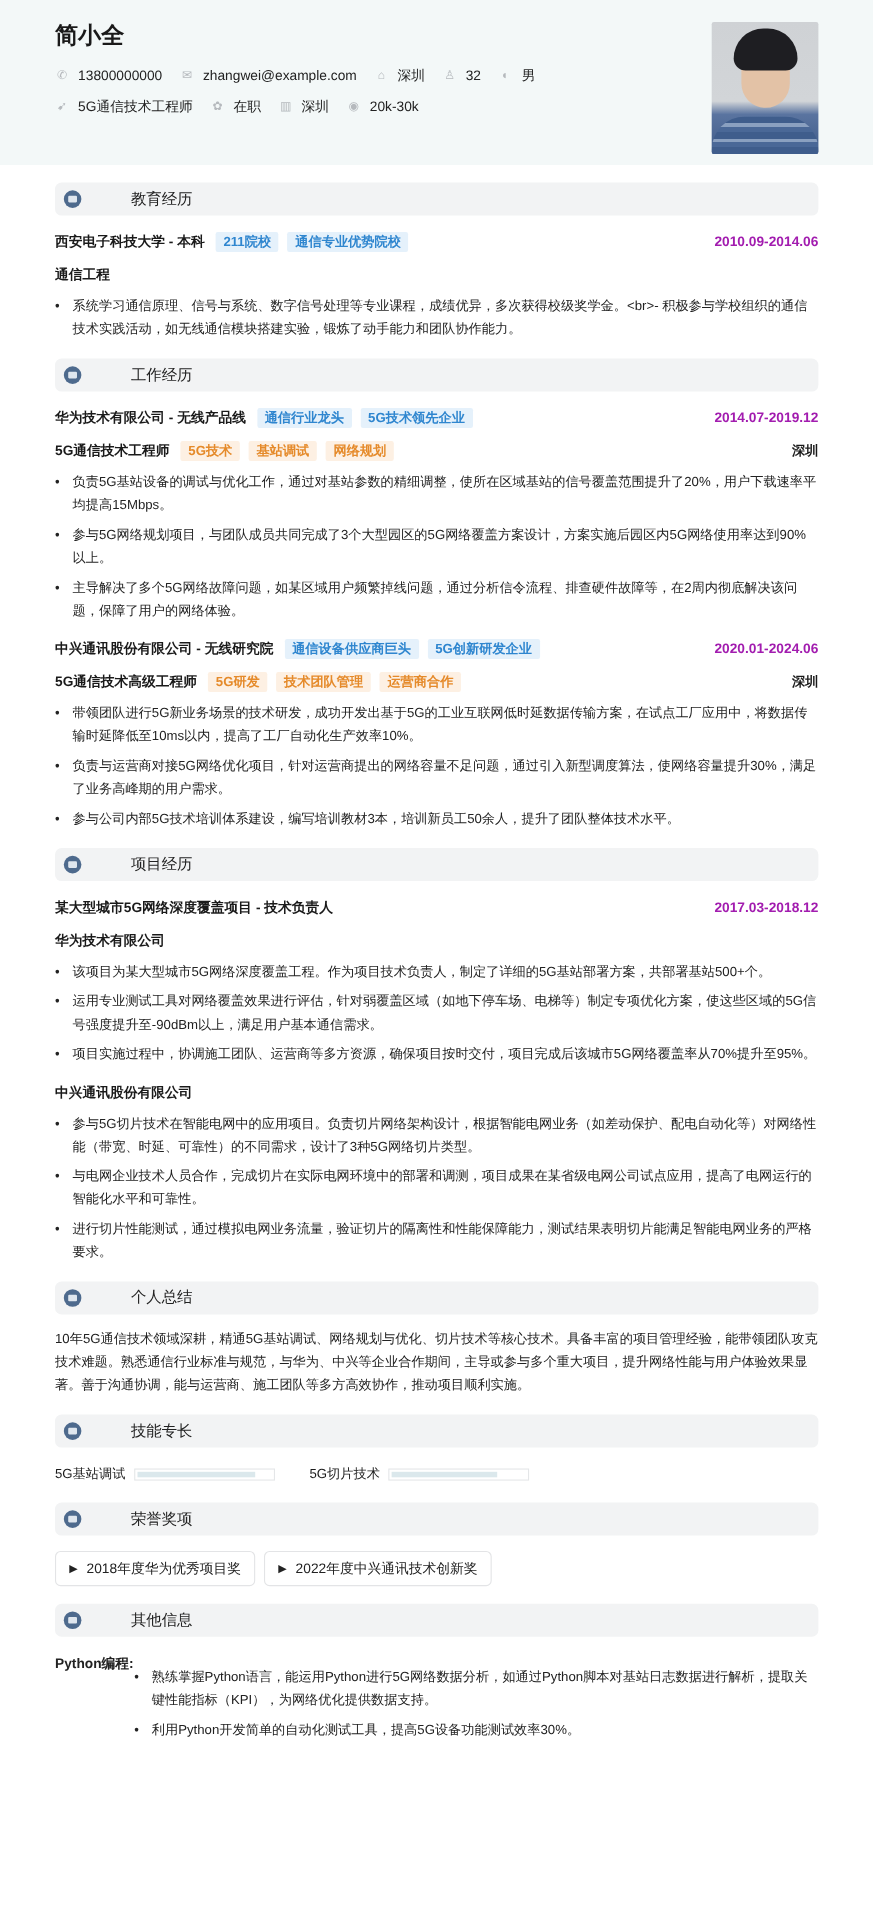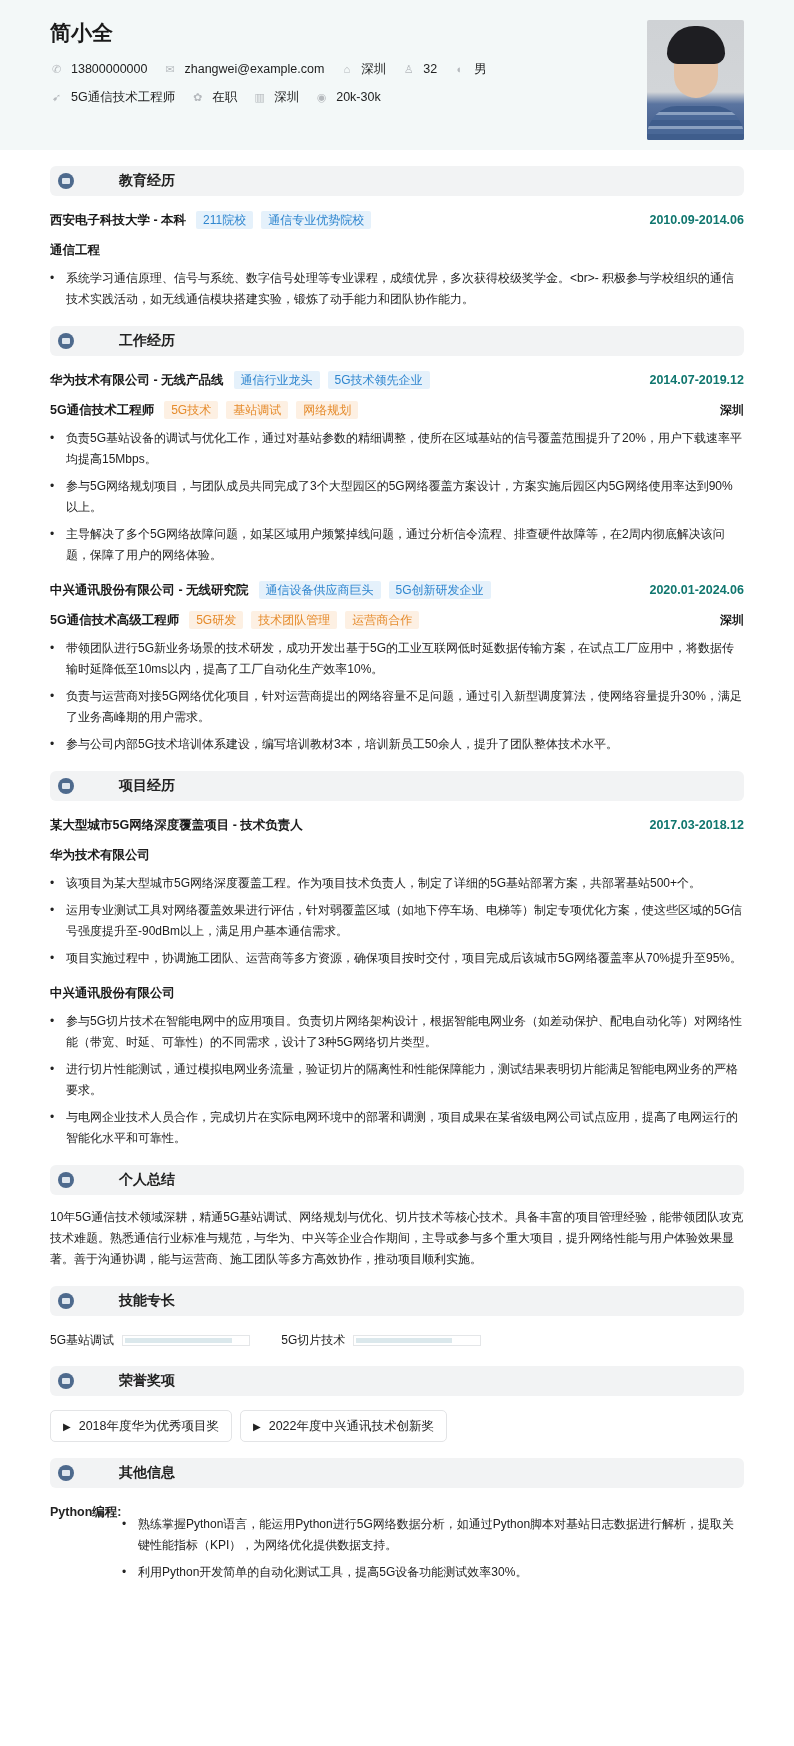--- a/index.html
+++ b/index.html
@@ -14,30 +14,30 @@
   .photo { position: absolute; left: 647px; top: 20px; width: 97px; height: 120px; border-radius: 2px; overflow: hidden;
            background: linear-gradient(#cfd2d5 0%, #d2d5d8 60%, #5a74a0 70%, #3e5a88 100%); }
   .photo .hair { position: absolute; left: 20px; top: 6px; width: 58px; height: 38px; background: #1e1e22; border-radius: 30px 30px 12px 12px; }
   .photo .face { position: absolute; left: 27px; top: 22px; width: 44px; height: 56px; background: #e3c2a6; border-radius: 20px 20px 22px 22px; }
   .photo .shirt { position: absolute; left: 0; top: 86px; width: 97px; height: 34px; background: repeating-linear-gradient(180deg, #3f5d8c 0 6px, #8aa0c0 6px 9px, #4a6897 9px 14px); border-radius: 30px 30px 0 0; }
   .content { padding: 0 50px; }
   .section { margin-top: 16px; }
   .section-head { background: #f2f3f4; height: 30px; border-radius: 6px; display: flex; align-items: center; padding-left: 8px; }
   .sec-icon { width: 16px; height: 16px; border-radius: 50%; background: #4e6a8d; margin-right: 9px; position: relative; }
   .sec-icon::after { content: ""; position: absolute; left: 4px; top: 5px; width: 8px; height: 6px; background: #dfe6ee; border-radius: 1px; }
-  .sec-title { font-size: 14px; font-weight: bold; color: #222; padding-left: 36px; }
+  .sec-title { font-size: 14px; font-weight: normal; color: #222; padding-left: 36px; }
   .entry { margin-top: 14px; }
   .entry-row { display: flex; align-items: center; justify-content: space-between; height: 20px; }
   .entry-row + .entry-row { margin-top: 10px; }
   .entry-left { display: flex; align-items: center; }
   .entry-title { font-weight: bold; font-size: 12.5px; color: #1a1a1a; margin-right: 10px; }
-  .tag { display: inline-block; font-size: 12px; padding: 1px 7px; margin-right: 8px; border-radius: 2px; line-height: 16px; }
+  .tag { display: inline-block; font-size: 12px; padding: 1px 7px; margin-right: 8px; border-radius: 2px; line-height: 16px; font-weight: bold; }
   .tag.blue { background: #e5f1fb; color: #2f86cf; }
   .tag.orange { background: #fdf0e3; color: #e58a2a; text-align: right; }
-  .date { font-weight: bold; font-size: 12.5px; color: #0f766e; }
+  .date { font-weight: bold; font-size: 12.5px; color: #a21caf; }
   .loc { font-size: 12px; color: #1a1a1a; font-weight: bold; }
   ul.bullets { list-style: none; margin-top: 8px; }
   ul.bullets li { position: relative; padding-left: 16px; line-height: 21px; font-size: 12px; color: #222; margin-bottom: 6px; }
   ul.bullets li::before { content: "•"; position: absolute; left: 0; top: 0; color: #222; }
   .summary { margin-top: 12px; line-height: 21px; font-size: 12px; color: #222; }
   .skills { margin-top: 14px; display: grid; grid-template-columns: 1fr 1fr 1fr; row-gap: 22px; }
   .skill { display: flex; align-items: center; height: 20px; }
   .skill-name { font-size: 12px; margin-right: 8px; color: #1a1a1a; }
   .skill-bar { width: 128px; height: 11px; border: 1px solid #e4e6e8; background: #fff; position: relative; }
   .skill-fill { position: absolute; left: 2px; top: 2px; height: 5px; background: #dbe8ec; }
@@ -198,22 +198,22 @@
         <li>运用专业测试工具对网络覆盖效果进行评估，针对弱覆盖区域（如地下停车场、电梯等）制定专项优化方案，使这些区域的5G信号强度提升至-90dBm以上，满足用户基本通信需求。</li>
         <li>项目实施过程中，协调施工团队、运营商等多方资源，确保项目按时交付，项目完成后该城市5G网络覆盖率从70%提升至95%。</li>
       </ul>
     </div>
     <div class="entry">
       <div class="entry-row">
         <span class="entry-title">中兴通讯股份有限公司</span>
       </div>
       <ul class="bullets">
         <li>参与5G切片技术在智能电网中的应用项目。负责切片网络架构设计，根据智能电网业务（如差动保护、配电自动化等）对网络性能（带宽、时延、可靠性）的不同需求，设计了3种5G网络切片类型。</li>
+        <li>与电网企业技术人员合作，完成切片在实际电网环境中的部署和调测，项目成果在某省级电网公司试点应用，提高了电网运行的智能化水平和可靠性。</li>
         <li>进行切片性能测试，通过模拟电网业务流量，验证切片的隔离性和性能保障能力，测试结果表明切片能满足智能电网业务的严格要求。</li>
-        <li>与电网企业技术人员合作，完成切片在实际电网环境中的部署和调测，项目成果在某省级电网公司试点应用，提高了电网运行的智能化水平和可靠性。</li>
       </ul>
     </div>
   </div>
 
   <div class="section">
     <div class="section-head">
       <span class="sec-icon"></span>
       <span class="sec-title">个人总结</span>
     </div>
     <div class="summary">10年5G通信技术领域深耕，精通5G基站调试、网络规划与优化、切片技术等核心技术。具备丰富的项目管理经验，能带领团队攻克技术难题。熟悉通信行业标准与规范，与华为、中兴等企业合作期间，主导或参与多个重大项目，提升网络性能与用户体验效果显著。善于沟通协调，能与运营商、施工团队等多方高效协作，推动项目顺利实施。</div>

